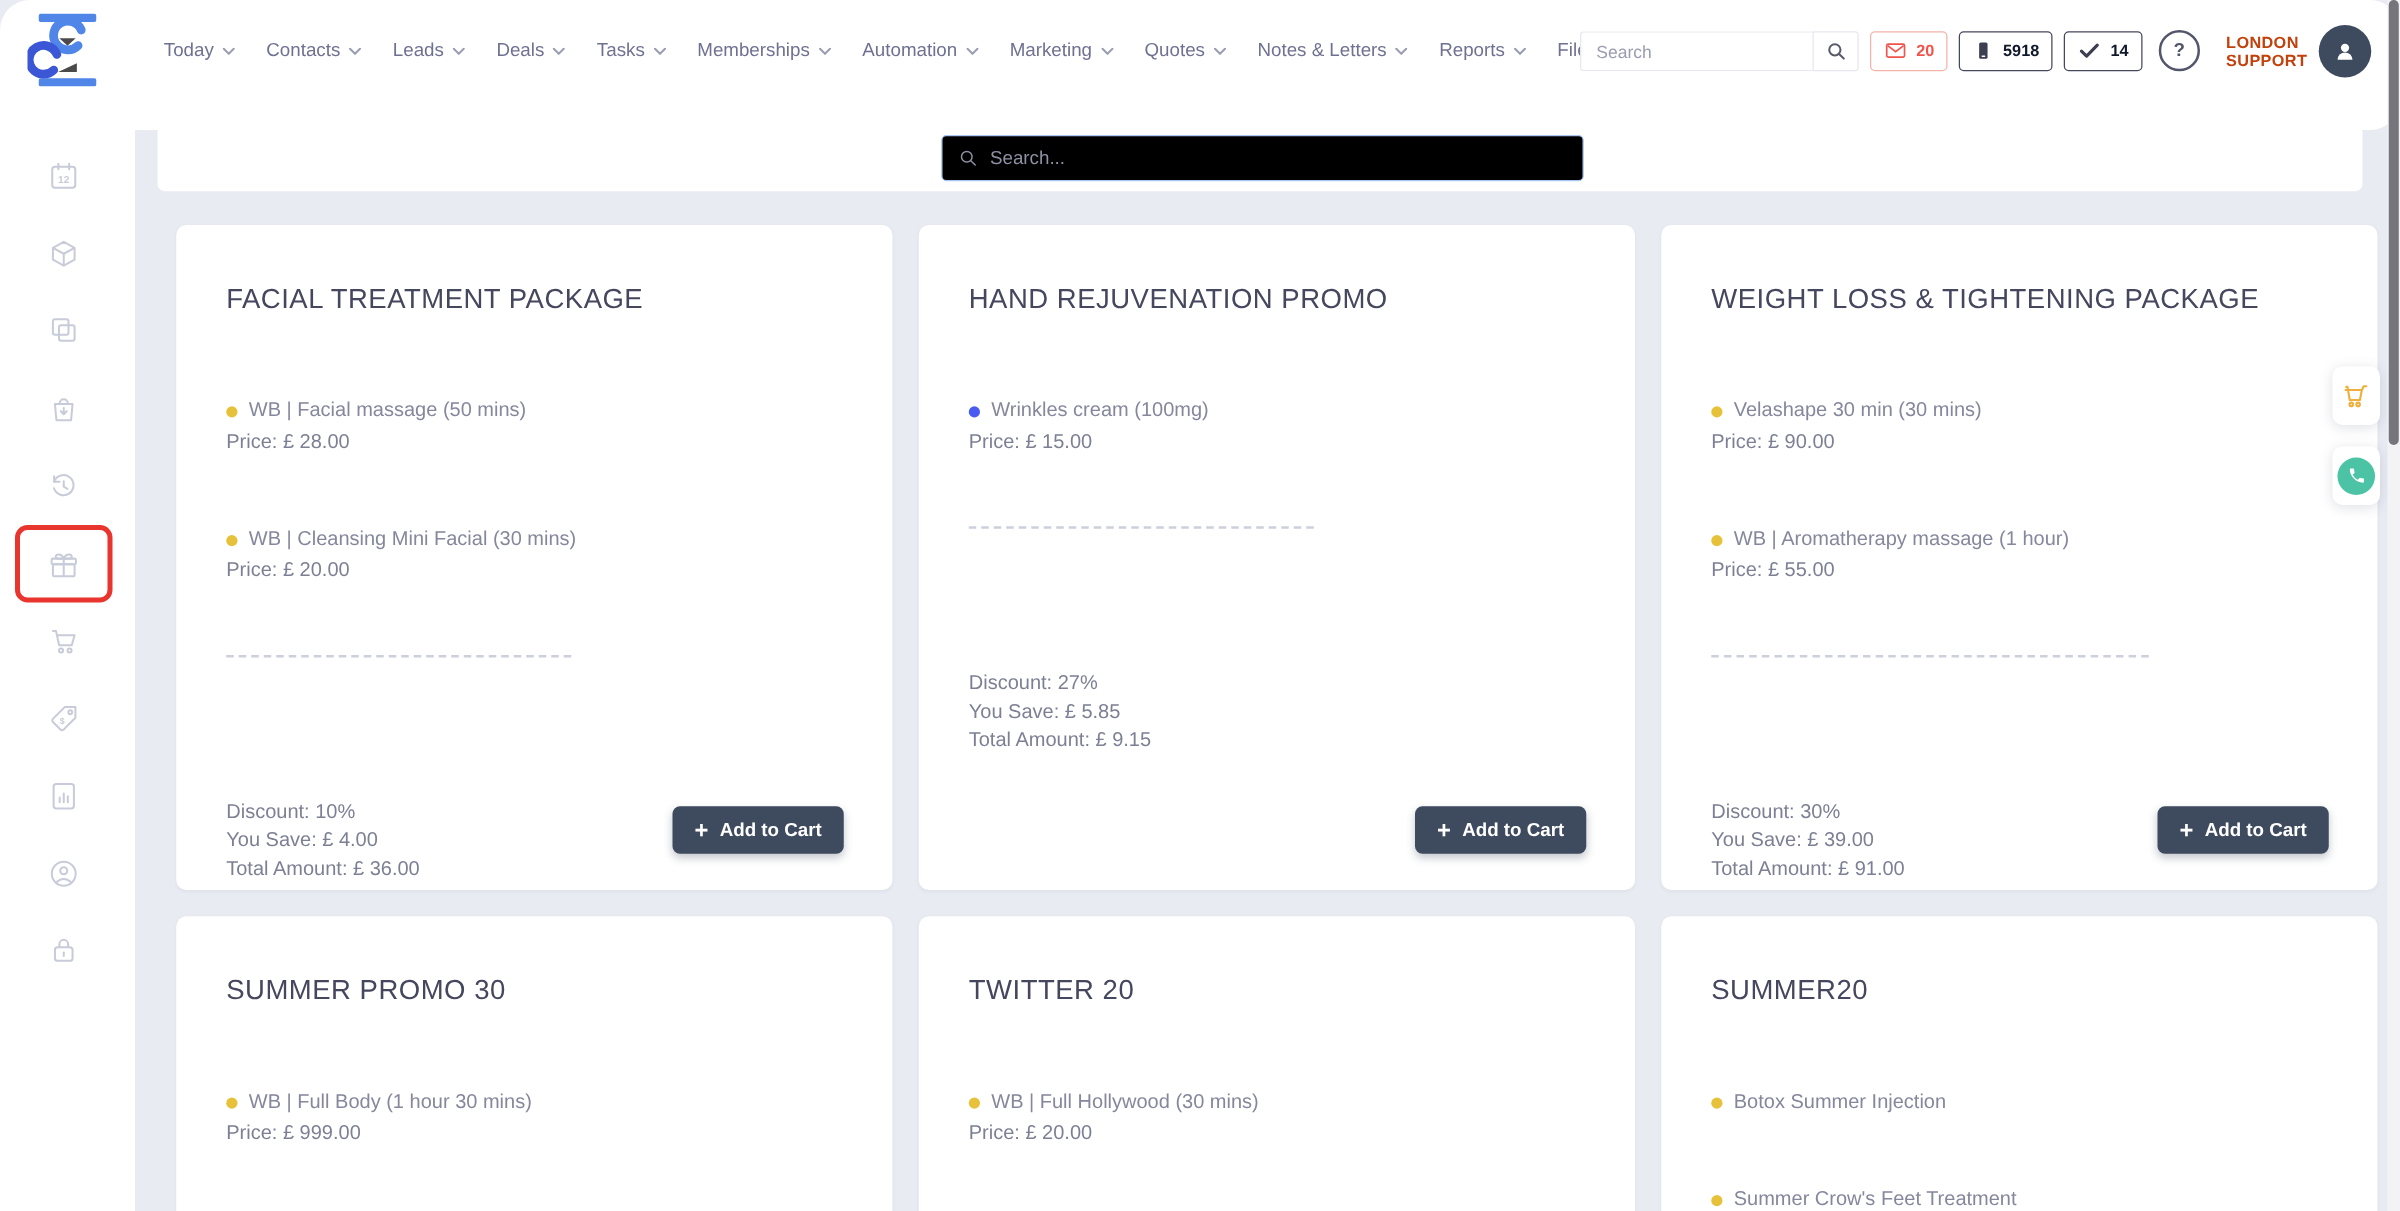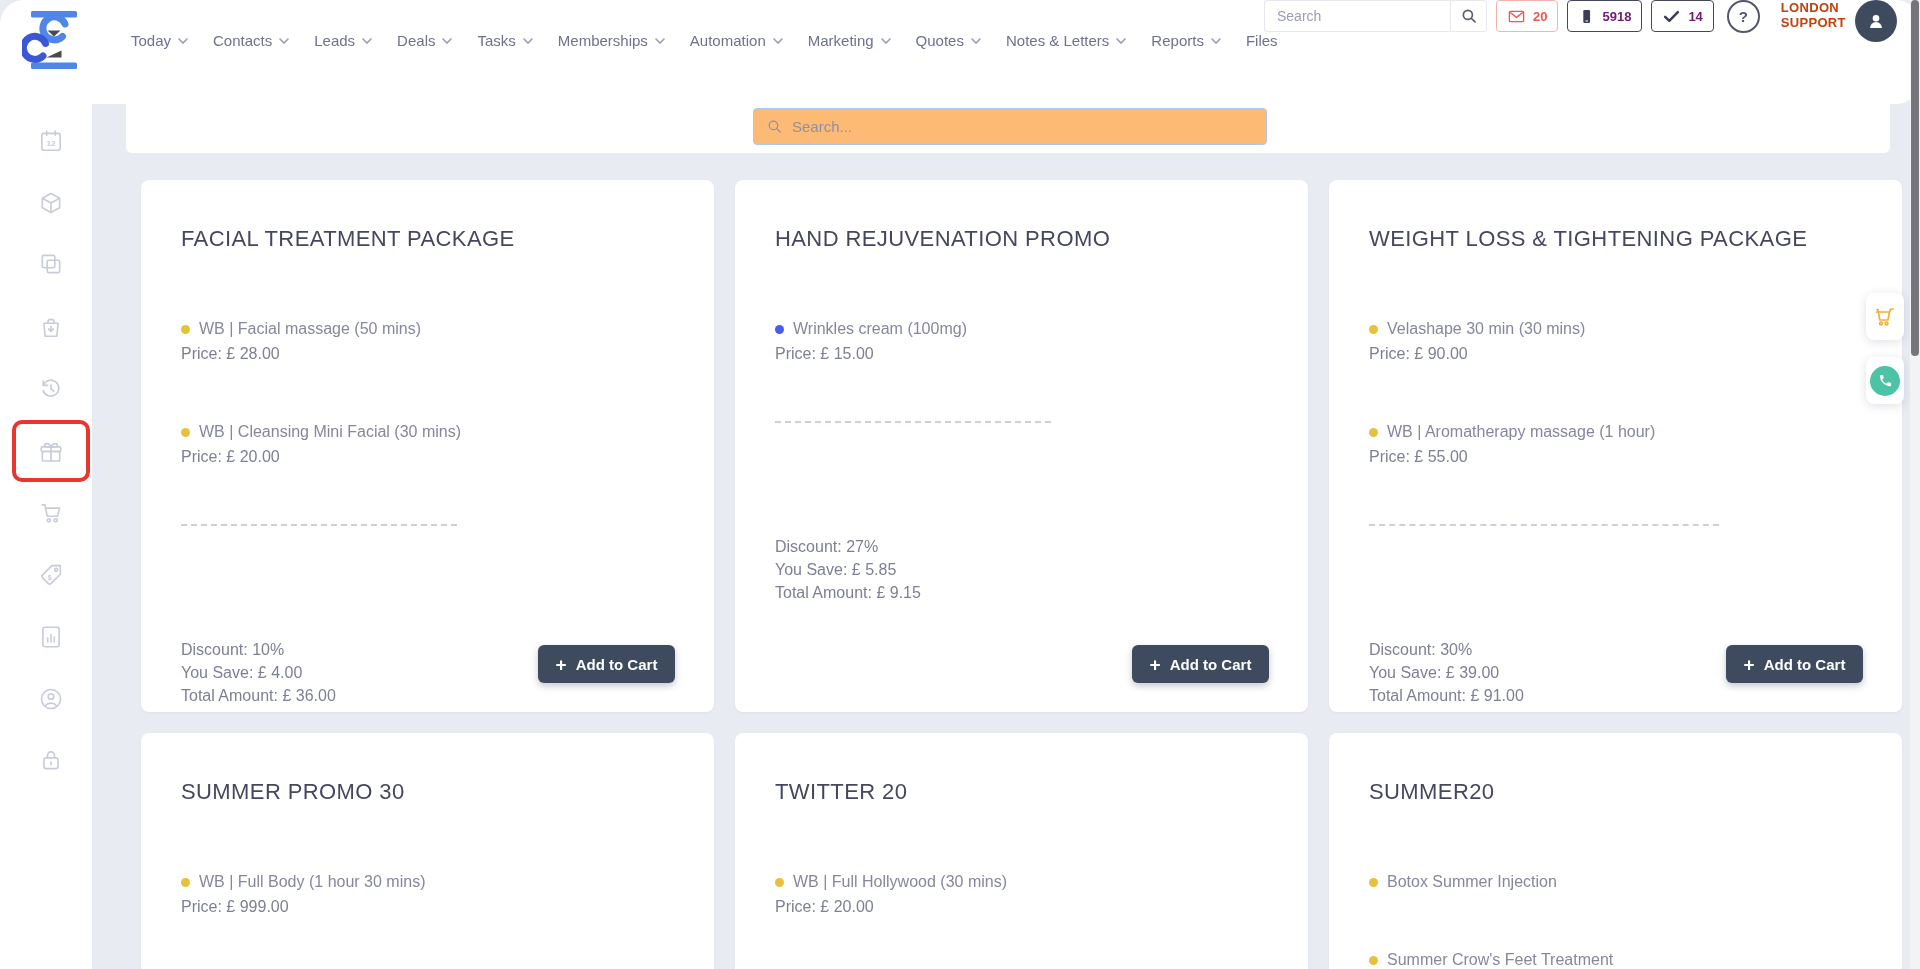--- a/index.html
+++ b/index.html
@@ -5,41 +5,41 @@
   * { margin:0; padding:0; box-sizing:border-box; }
   html,body { width:1920px; height:969px; overflow:hidden; }
   body { position:relative; background:#e9ebf3; font-family:"Liberation Sans", sans-serif; }
 
   
   .navbar { position:absolute; left:0; top:0; width:1920px; height:104px; background:#ffffff; z-index:5;border-radius:24px; }
   .logo { position:absolute; left:22px; top:8px; width:64px; height:64px; cursor:pointer; }
   .nav-menu { position:absolute; left:131px; top:0; height:81px; display:flex; align-items:center; gap:25px; }
   .nav-item { display:flex; align-items:center; gap:7px; font-size:15px; font-weight:500; color:#6e7191; cursor:pointer; white-space:nowrap; }
   .chev { display:block; }
-  .nav-right { position:absolute; left:1264px; top:0; height:81px; display:flex; gap:9px; }
+  .nav-right { position:absolute; left:1264px; top:0; height:81px; display:flex; align-items:center; gap:9px; }
   .nav-search { display:flex; height:32px; }
   .nav-search input { width:186px; height:32px; border:1px solid #e7e8ef; border-right:none; border-radius:3px 0 0 3px; padding:0 12px; font-size:14px; color:#5a5d72; outline:none; font-family:inherit; }
   .nav-search input::placeholder { color:#9a9db1; }
   .nav-search button { width:37px; height:32px; border:1px solid #e7e8ef; background:#fff; border-radius:0 3px 3px 0; display:flex; align-items:center; justify-content:center; cursor:pointer; }
   .badge { height:32px; border-radius:4px; display:flex; align-items:center; gap:7px; padding:0 10px; font-size:13px; font-weight:700; cursor:pointer; background:#fff; }
   .badge.red { border:1px solid #f3b2aa; color:#f0544c; }
-  .badge.dark { border:1px solid #45485c; color:#701a75; }
+  .badge.dark { border:1px solid #45485c; color:#0f172a; }
   .help { width:33px; height:33px; border-radius:50%; border:2px solid #53566a; display:flex; align-items:center; justify-content:center; font-weight:700; color:#53566a; font-size:15px; cursor:pointer; background:#fff; margin-left:4px; }
   .user-name { font-size:13px; font-weight:700; color:#c2410c; line-height:15px; letter-spacing:.3px; margin-left:12px; }
   .avatar { width:42px; height:42px; border-radius:50%; background:#3e4a5e; display:flex; align-items:center; justify-content:center; cursor:pointer; }
 
   
-  .sidebar { position:absolute; left:0; top:81px; width:92px; height:888px; background:#ffffff; z-index:4; }
+  .sidebar { position:absolute; left:0; top:81px; width:108px; height:888px; background:#ffffff; z-index:4; }
   .side-item { position:absolute; left:38px; width:26px; height:26px; color:#c8ccd9; cursor:pointer; }
   .red-highlight { position:absolute; left:12px; top:339px; width:78px; height:62px; border:4px solid #e8352e; border-radius:10px; pointer-events:none; }
 
   
   .content { position:absolute; left:100px; top:81px; width:1820px; height:888px; background:#e9ebf3; }
   .search-bar { position:absolute; left:26px; top:19px; width:1764px; height:53px; background:#ffffff; border-radius:6px; }
-  .content-search { position:absolute; left:627px; top:8px; width:514px; height:37px; border:1px solid #a9c8f1; border-radius:4px; background:#fdba74; display:flex; align-items:center; padding:11px 12px; gap:9px; }
+  .content-search { position:absolute; left:627px; top:8px; width:514px; height:37px; border:1px solid #a9c8f1; border-radius:4px; background:#000000; display:flex; align-items:center; padding:11px 12px; gap:9px; }
   .content-search input { border:none; outline:none; flex:1; font-size:15px; color:#5a5d72; background:transparent; font-family:inherit; }
   .content-search input::placeholder { color:#8e91a3; }
 
   .cards { position:absolute; left:26px; top:99px; width:1764px; display:grid; grid-template-columns:repeat(3,573px); gap:21px; }
   .card { position:relative; width:573px; height:532px; background:#ffffff; border-radius:8px; padding:45px 39px 0 40px; box-shadow:0 1px 3px rgba(60,63,82,.05);margin-left:15px; }
   .card-title { font-size:22px; font-weight:500; color:#45475f; letter-spacing:.4px; line-height:28px; }
   .items { margin-top:65px; }
   .pkg-item { margin-bottom:56px; }
   .item-name { display:flex; align-items:center; gap:9px; font-size:16px; font-weight:500; color:#85879c; line-height:22px; }
   .dot { width:9px; height:9px; border-radius:50%; flex:0 0 9px; }

